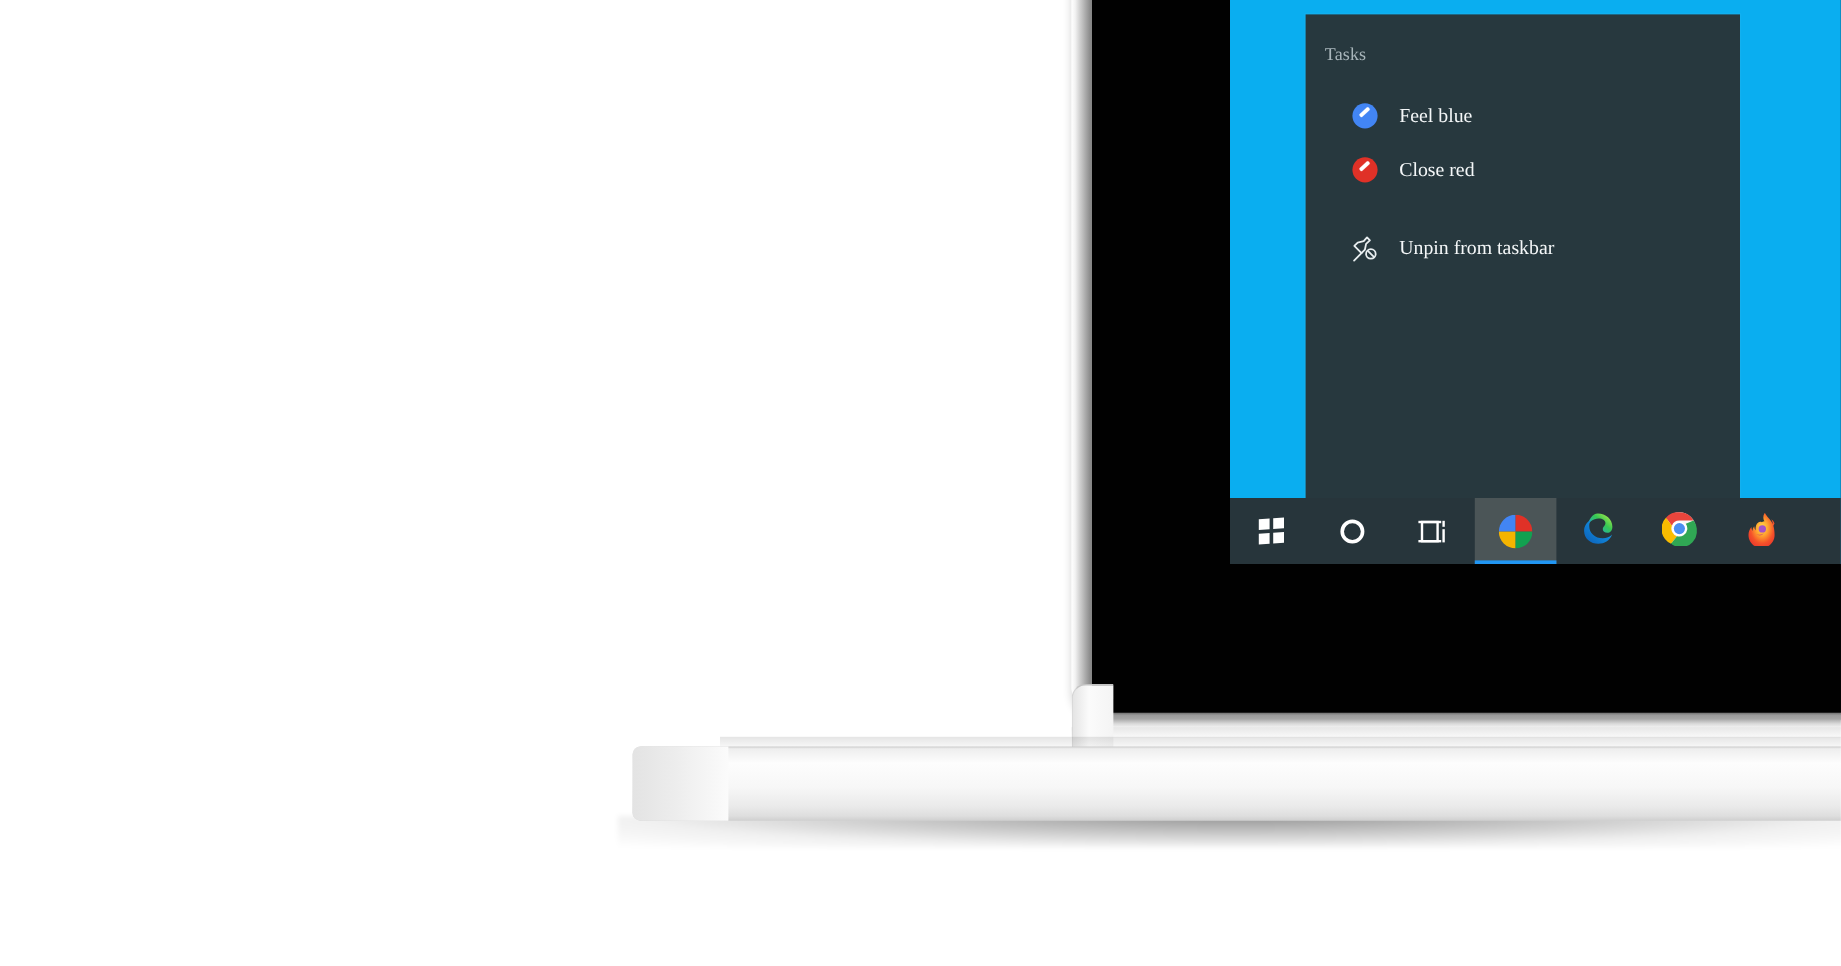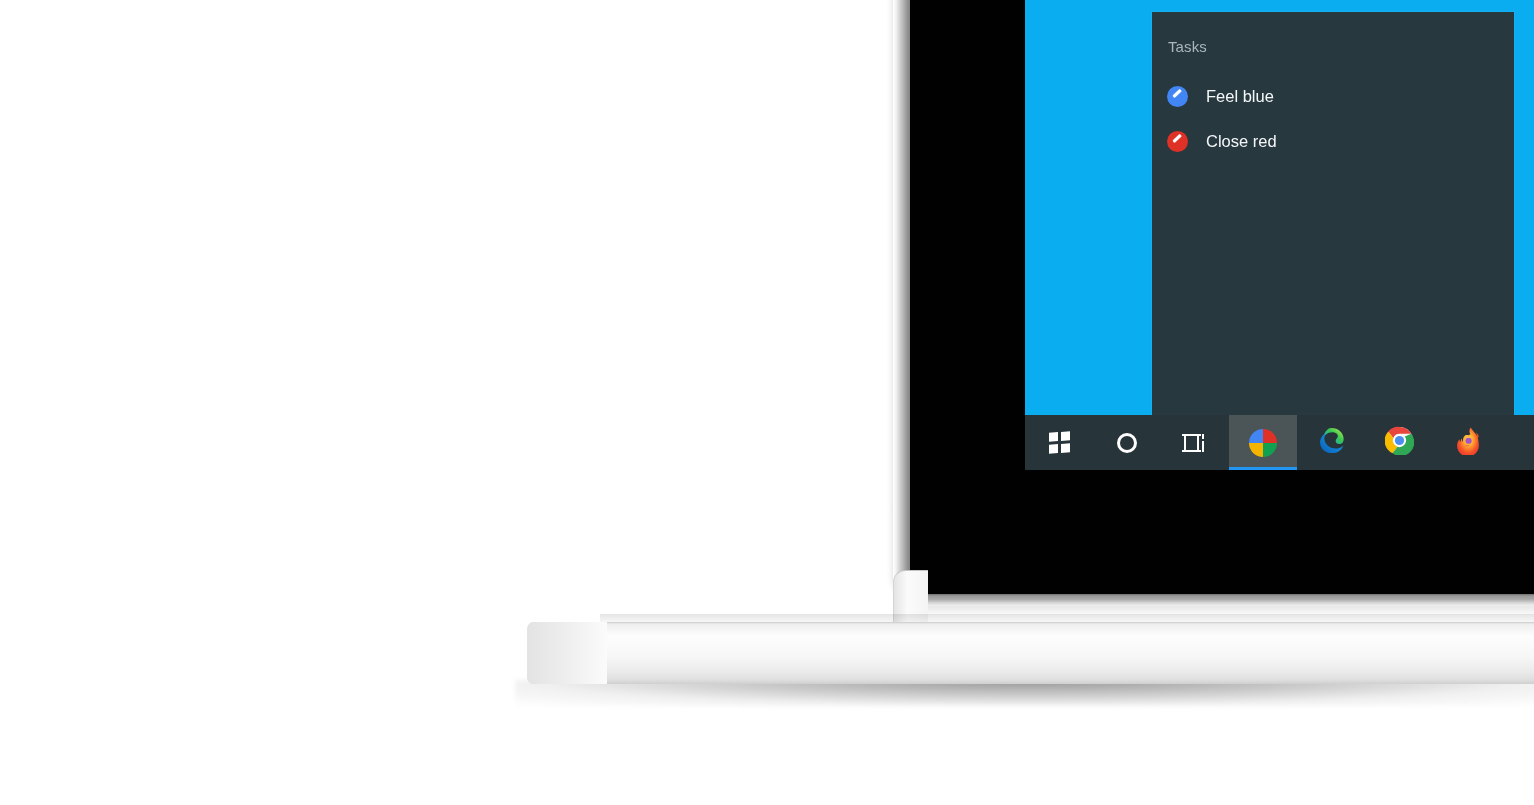--- a/index.html
+++ b/index.html
@@ -237,48 +237,49 @@
     overflow: hidden;
     display: grid;
     grid-template-columns: 1fr 1fr;
     grid-template-rows: 1fr 1fr;
   }
   .quad-icon i { display: block; }
 
   
   .jumplist {
     position: absolute;
-    left: 1152px;
+    left: 1088px;
     top: 12px;
     width: 362px;
     height: 403px;
     background: #27383e;
     box-shadow: 0 0 0 1px rgba(255,255,255,0.04);
     padding: 0;
     box-sizing: border-box;
+    font-family: Liberation Serif, serif;
   }
   .jl-header {
     position: absolute;
     left: 16px;
     top: 26px;
     font-size: 15px;
     color: #a9b6bb;
     letter-spacing: 0.1px;
   }
   .jl-list {
     position: absolute;
     left: 0;
     top: 62px;
     right: 0;
   }
   .jl-item {
     height: 45px;
     display: flex;
     align-items: center;
-    padding-left: 10px;
+    padding-left: 34px;
     box-sizing: border-box;
     cursor: default;
     text-align: center;
   }
   .jl-item .jl-icon {
     width: 30px;
     display: flex;
     align-items: center;
     justify-content: center;
     margin-right: 14px;
@@ -349,20 +350,31 @@
           <span class="dot" style="background:#e03127"></span>
         </span>
         <span class="jl-label">Close red</span>
       </div>
 
 
 
       <div class="jl-gap"></div>
 
 
+      <div class="jl-item">
+        <span class="jl-icon">
+          <svg class="unpin-svg" width="24" height="24" viewBox="0 0 24 24" fill="none" stroke="#e8eef0" stroke-width="1.5" stroke-linecap="round" stroke-linejoin="round">
+            <path d="M14.2 2.8 L11.4 6.0 L6.4 7.1 L3.6 9.9 L9.6 15.9 L12.4 13.1 L13.4 8.2 L16.6 5.3 Z"></path>
+            <path d="M9.6 15.9 L3.4 22.1"></path>
+            <circle cx="17.4" cy="16.6" r="4.0"></circle>
+            <path d="M14.9 14.1 L19.9 19.1"></path>
+          </svg>
+        </span>
+        <span class="jl-label">Unpin from taskbar</span>
+      </div>
 
 
     </div>
   </div>
 
   <div class="taskbar">
 
     <div class="tb-btn">
       <span class="win-logo">
         <i></i>

